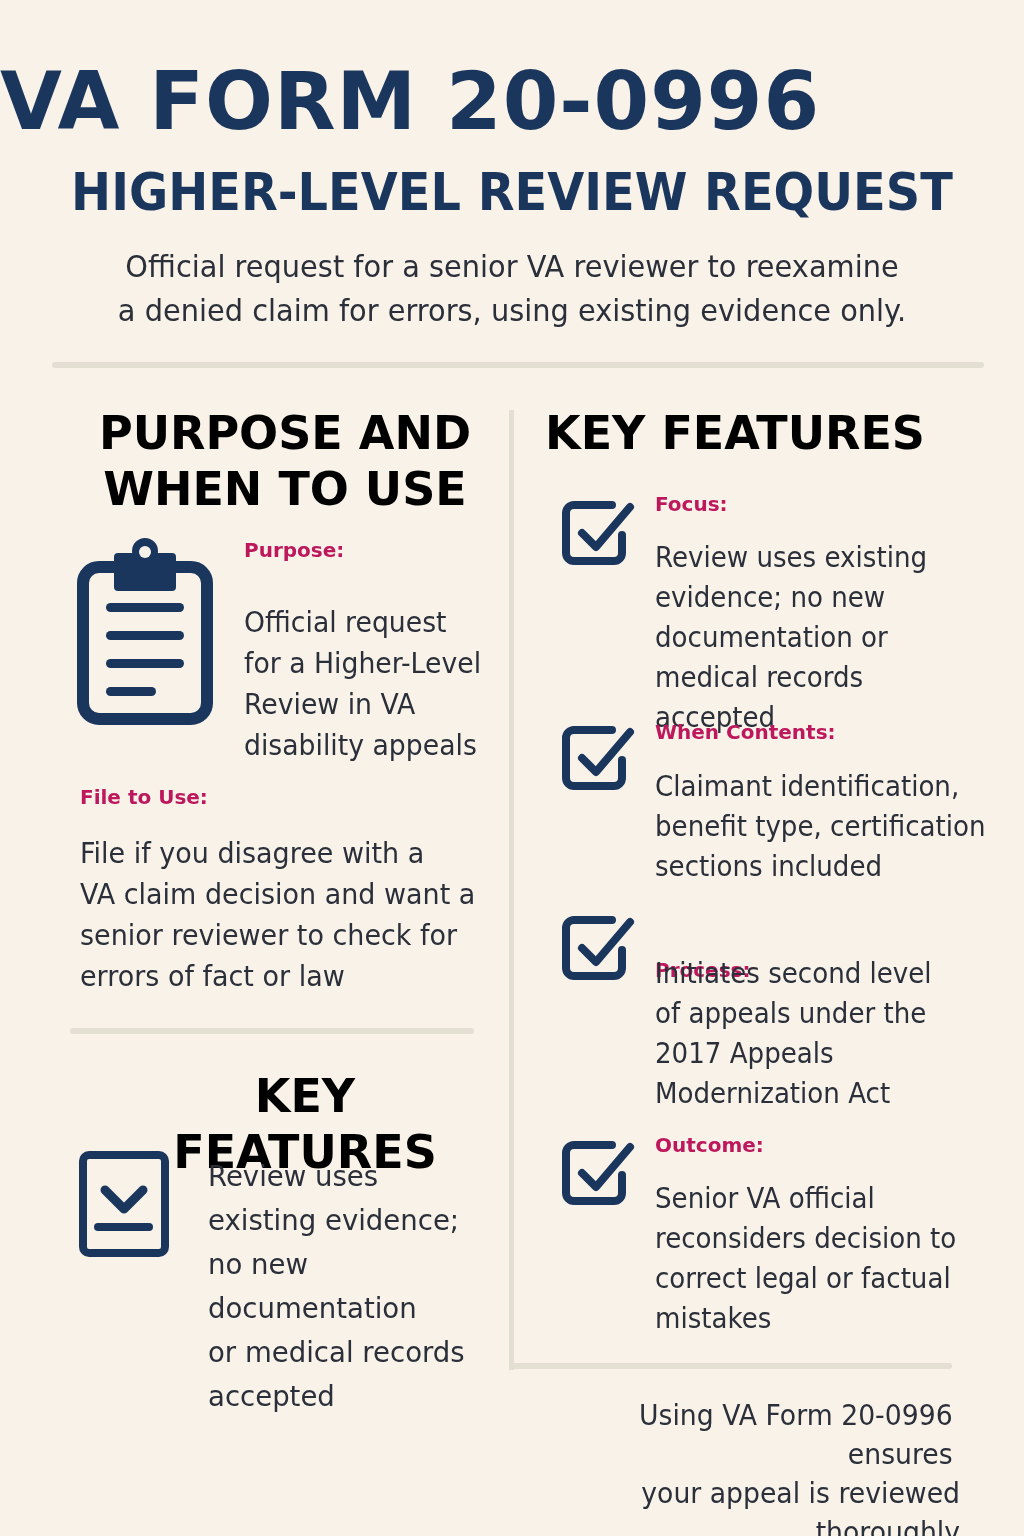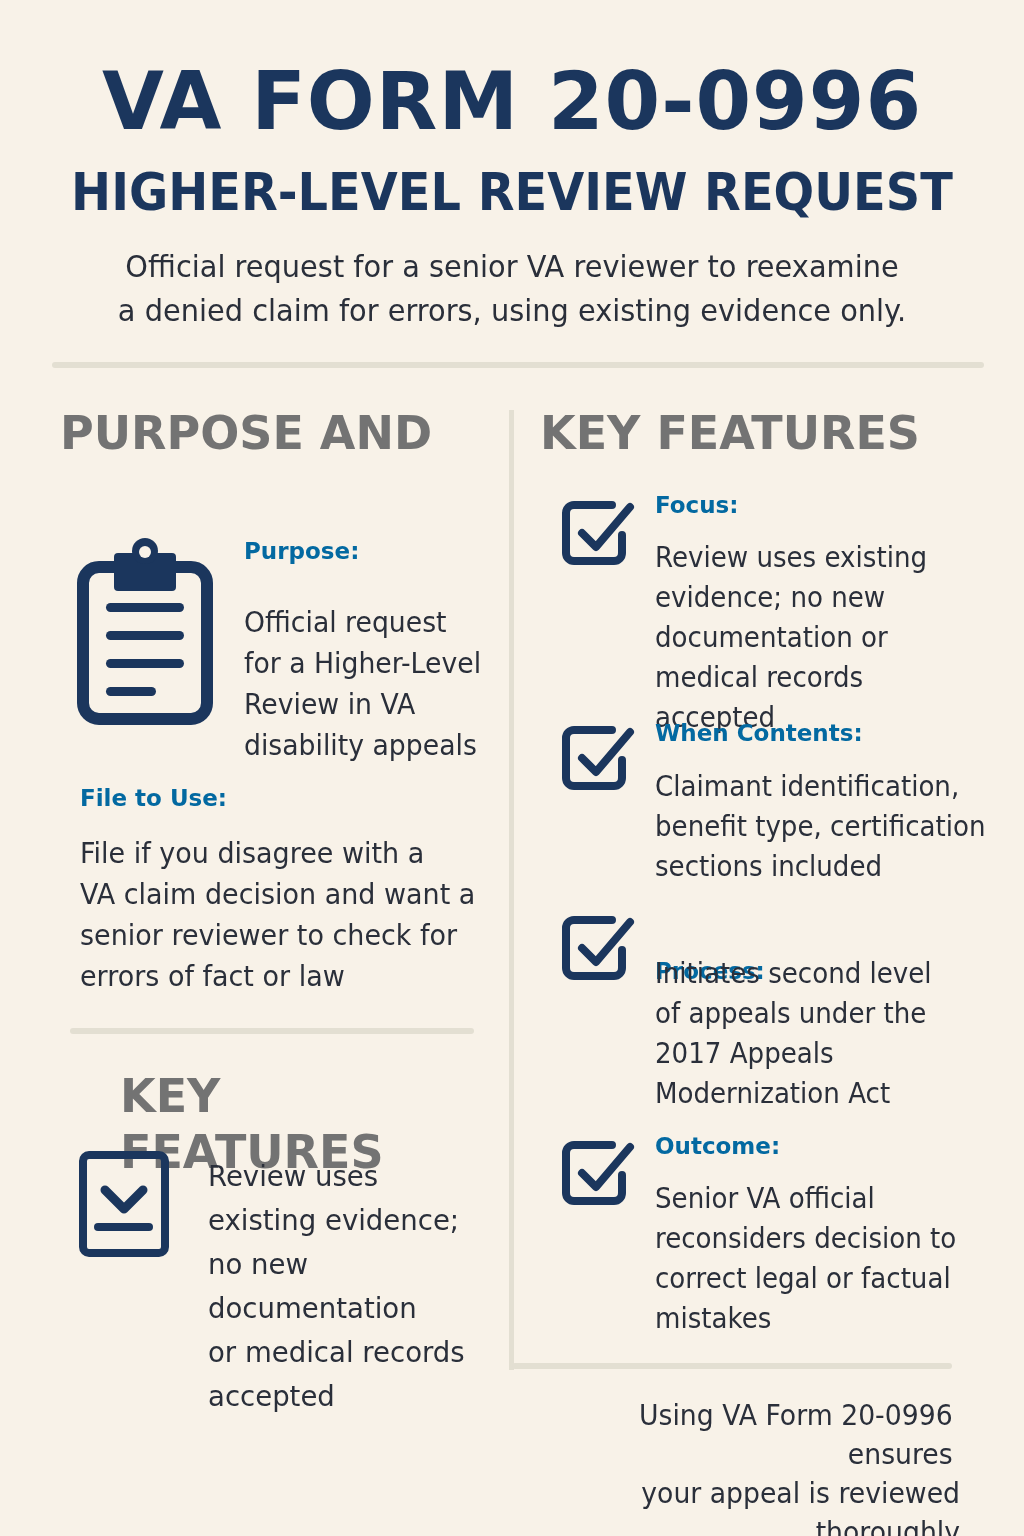--- a/index.html
+++ b/index.html
@@ -1,45 +1,46 @@
 <!DOCTYPE html>
 <html><head>
   <meta charset="utf-8">
   <style>
     html, body { margin:0; padding:0; }
     body {
       width:1024px; height:1536px; background:#f8f2e8; position:relative; overflow:hidden;
       font-family:"DejaVu Sans", sans-serif; color:#1e3050;
     }
     .abs { position:absolute; }
-    .title { left:0; width:1024px; top:55px; text-align:center; font-weight:bold; font-size:80px; color:#1b365d; letter-spacing:1px; }
+    .title { left:0; width:1024px; top:55px; font-weight:bold; font-size:80px; color:#1b365d; letter-spacing:1px; }
     .subtitle { left:0; width:1024px; top:162px; text-align:center; font-weight:bold; font-size:52px; color:#1b365d; transform:scaleX(0.92); transform-origin:center; }
     .intro { left:60px; width:904px; top:244px; text-align:center; font-size:31px; color:#2a2f3a; line-height:44px; transform:scaleX(0.93); }
     .hr { background:#e3dfd2; height:6px; border-radius:3px; }
     .vr { background:#e3dfd2; width:5px; }
-    .h2 { font-weight:bold; font-size:46px; color:#737373; text-align:left; line-height:56px; }
-    .label { font-weight:bold; font-size:23px; color:#0369a1; }
+    .h2 { font-weight:bold; font-size:46px; color:#000000; text-align:center; line-height:56px; }
+    .label { font-weight:bold; font-size:20px; color:#be185d; }
     .body { font-size:29px; color:#2a2f3a; line-height:41px; transform-origin:left top; }
     svg { display:block; }
   </style>
 </head>
 <body>
 
 <div class="abs title">VA FORM 20-0996</div>
 <div class="abs subtitle">HIGHER-LEVEL REVIEW REQUEST</div>
 <div class="abs intro">
   <div>Official request for a senior VA reviewer to reexamine</div>
   <div>a denied claim for errors, using existing evidence only.</div>
 </div>
 <div class="abs hr" style="left:52px; top:362px; width:932px;"></div>
 
 <div class="abs vr" style="left:509px; top:410px; height:960px;"></div>
 
 <div class="abs h2" style="left:60px; width:450px; top:405px;">
   <div>PURPOSE AND</div>
+  <div>WHEN TO USE</div>
 </div>
 
 <div class="abs" style="left:76px; top:537px;">
   <svg width="138" height="190" viewBox="0 0 138 190">
     <rect x="7" y="30" width="124" height="152" rx="16" fill="none" stroke="#1b365d" stroke-width="12"></rect>
     <rect x="38" y="16" width="62" height="38" rx="4" fill="#1b365d"></rect>
     <circle cx="69" cy="14" r="13" fill="#1b365d"></circle>
     <circle cx="69" cy="15" r="6" fill="#f8f2e8"></circle>
     <rect x="30" y="66" width="78" height="9" rx="4.5" fill="#1b365d"></rect>
     <rect x="30" y="94" width="78" height="9" rx="4.5" fill="#1b365d"></rect>

